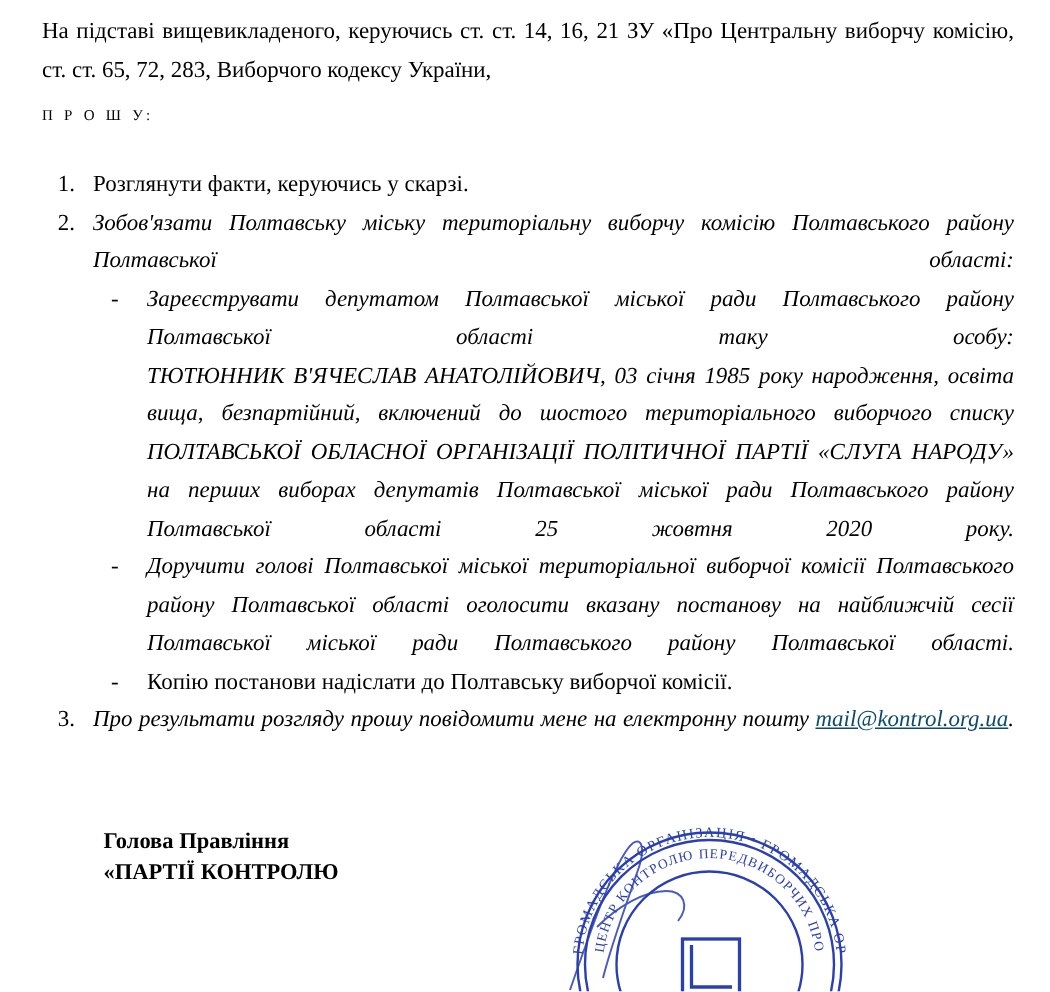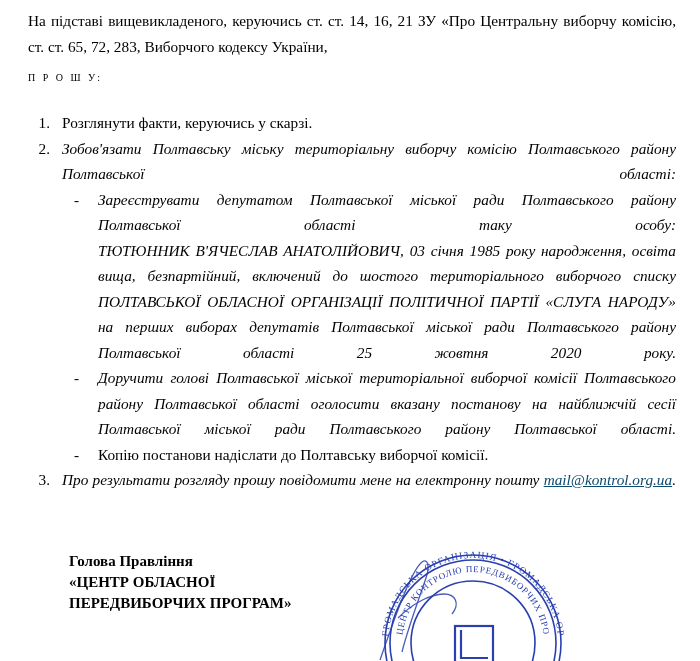--- a/index.html
+++ b/index.html
@@ -161,22 +161,21 @@
 
     <div class="num-item">
       <div class="num-marker">3.</div>
       <div class="num-body justify-full"><span>Про результати розгляду прошу повідомити мене на електронну пошту </span><a class="link" href="#">mail@kontrol.org.ua</a><span>.</span></div>
     </div>
 
   </div>
 
   <div class="signature">
     <div>Голова Правління</div>
-    <div>«ЦЕНТР ОБЛАСНОЇ</div>
-    <div>ПЕРЕДВИБОРЧИХ ПРОГРАМ»</div>
+    <div>«ПАРТІЇ КОНТРОЛЮ</div>
   </div>
 
   <div class="stamp">
     <svg width="190" height="113" viewBox="0 0 190 113" xmlns="http://www.w3.org/2000/svg">
       <defs>
         <path id="outerArc" d="M 10,95 A 85,85 0 1 1 180,95" fill="none"></path>
         <path id="innerArc" d="M 24,95 A 71,71 0 1 1 166,95" fill="none"></path>
       </defs>
       <g stroke="#2a3fb0" fill="none" stroke-width="1.6">
         <circle cx="95" cy="95" r="88"></circle>

